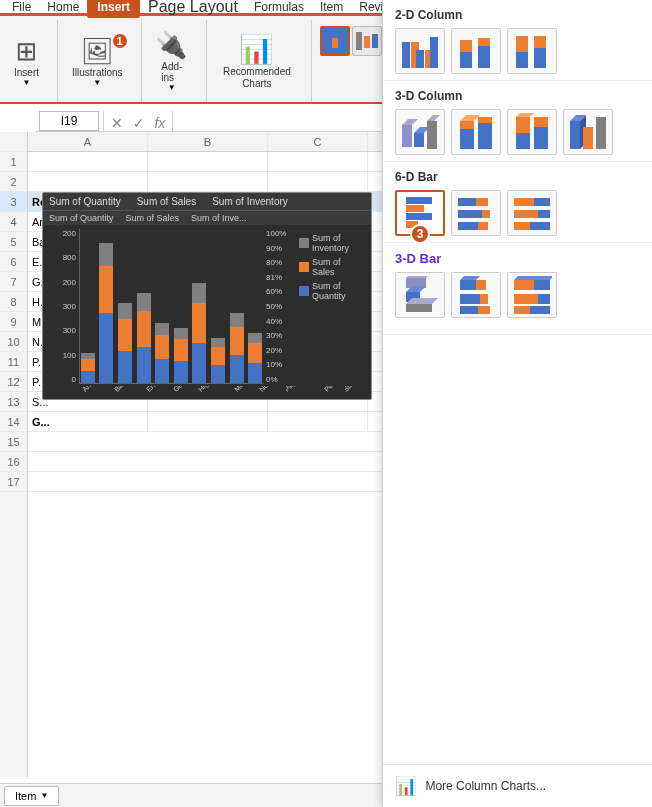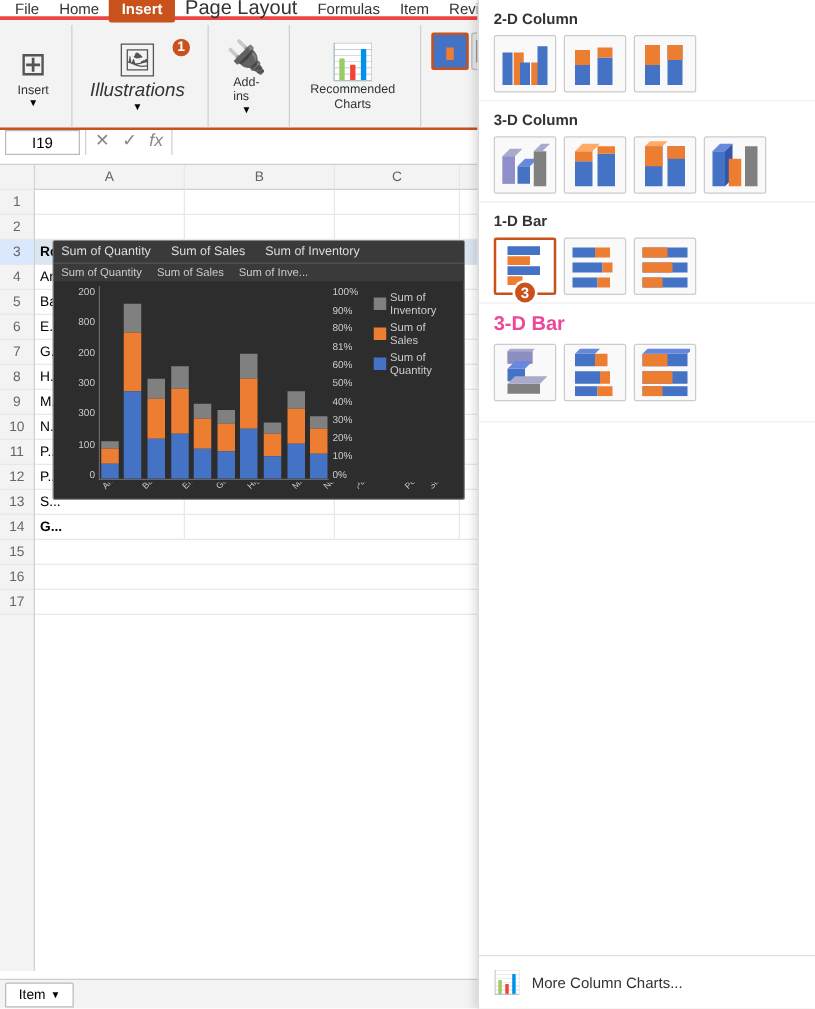--- a/index.html
+++ b/index.html
@@ -32,21 +32,21 @@
           <span style="font-size:8px;">▼</span>
         </div>
       </div>
     </div>
 
     <div style="display:flex; flex-direction:column; align-items:center; border-right:1px solid #d0d0d0; padding-right:12px; position:relative;">
       <div style="flex:1; display:flex; align-items:center; justify-content:center;">
         <div style="display:flex; flex-direction:column; align-items:center; cursor:pointer; padding:4px 6px; border-radius:3px; position:relative;">
           <span style="font-size:26px; color:#555;">🖼</span>
           <div style="position:absolute; top:0; right:0; width:18px; height:18px; border-radius:50%; background:#c8511c; color:#fff; font-size:11px; font-weight:bold; display:flex; align-items:center; justify-content:center; border:2px solid #f3f3f3;">1</div>
-          <span style="font-size:15px; color:#333;font-style:italic;">Illustrations</span>
+          <span style="font-size:10px; color:#333;">Illustrations</span>
           <span style="font-size:8px;">▼</span>
         </div>
       </div>
     </div>
 
     <div style="display:flex; flex-direction:column; align-items:center; border-right:1px solid #d0d0d0; padding-right:12px;">
       <div style="flex:1; display:flex; align-items:center; justify-content:center;">
         <div style="display:flex; flex-direction:column; align-items:center; cursor:pointer; padding:4px 6px; border-radius:3px;">
           <span style="font-size:26px; color:#555;">🔌</span>
           <span style="font-size:10px; color:#333;">Add-<br>ins</span>
@@ -98,21 +98,21 @@
         </div>
         <div style="width:30px; height:30px; background:#e8e8e8; border:1px solid #bbb; border-radius:2px; cursor:pointer; display:flex; align-items:center; justify-content:center;">
           <svg width="24" height="22" viewBox="0 0 24 22">
             <rect x="1" y="8" width="22" height="12" fill="#4472C4" rx="2"></rect>
           </svg>
         </div>
       </div>
     </div>
   </div>
 
-  <div style="display:flex; align-items:flex-start; height:28px; border-bottom:1px solid #d0d0d0; padding:0 4px; background:#fff; gap:4px;">
+  <div style="display:flex; align-items:flex-end; height:28px; border-bottom:1px solid #d0d0d0; padding:0 4px; background:#fff; gap:4px;margin-left:35px;">
     <input style="width: 60px; border: 1px solid rgb(187, 187, 187); padding: 2px 4px; font-size: 12px; text-align: center; background: rgb(255, 255, 255);" value="I19">
     <div style="width:1px; height:20px; background:#d0d0d0;"></div>
     <span style="color:#888; font-size:14px; cursor:pointer; padding:0 3px;">✕</span>
     <span style="color:#888; font-size:14px; cursor:pointer; padding:0 3px;">✓</span>
     <span style="color:#888; font-size:14px; cursor:pointer; padding:0 3px; font-style:italic;">fx</span>
     <div style="width:1px; height:20px; background:#d0d0d0;"></div>
     <input style="flex: 1 1 0%; border: none; outline: none; font-size: 12px; padding: 2px 4px;" value="">
   </div>
 
   <div style="display:flex; position:relative; height:calc(807px - 22px - 88px - 28px - 24px); overflow:hidden;">
@@ -475,21 +475,21 @@
             <polygon points="2,8 8,2 18,2 12,8" fill="#6688dd"></polygon>
             <polygon points="12,8 18,2 18,30 12,36" fill="#3355aa"></polygon>
             <rect x="15" y="14" width="10" height="22" fill="#ED7D31"></rect>
             <rect x="28" y="4" width="10" height="32" fill="#808080"></rect>
           </svg>
         </div>
       </div>
     </div>
 
     <div style="padding:8px 12px 6px 12px; border-bottom:1px solid #f0f0f0;">
-      <div style="font-size:12px; font-weight:bold; color:#333; margin-bottom:6px;">1-D Bar</div>
+      <div style="font-size:12px; font-weight:bold; color:#333; margin-bottom:6px;">6-D Bar</div>
       <div style="display:flex; gap:6px; position:relative;">
 
         <div style="width:50px; height:46px; display:flex; align-items:center; justify-content:center; border:2px solid #c8511c; border-radius:2px; cursor:pointer; background:#fff; position:relative;">
           <div style="position:absolute; bottom:-10px; left:50%; transform:translateX(-50%); width:20px; height:20px; border-radius:50%; background:#c8511c; color:#fff; font-size:12px; font-weight:bold; display:flex; align-items:center; justify-content:center; border:2px solid #fff; z-index:2;">3</div>
           <svg width="40" height="38" viewBox="0 0 40 38">
             <rect x="6" y="3" width="26" height="7" fill="#4472C4"></rect>
             <rect x="6" y="11" width="18" height="7" fill="#ED7D31"></rect>
             <rect x="6" y="19" width="26" height="7" fill="#4472C4"></rect>
             <rect x="6" y="27" width="12" height="7" fill="#ED7D31"></rect>
           </svg>
@@ -513,21 +513,21 @@
             <rect x="2" y="16" width="36" height="8" fill="#4472C4"></rect>
             <rect x="2" y="16" width="24" height="8" fill="#ED7D31"></rect>
             <rect x="2" y="28" width="36" height="8" fill="#4472C4"></rect>
             <rect x="2" y="28" width="16" height="8" fill="#ED7D31"></rect>
           </svg>
         </div>
       </div>
     </div>
 
     <div style="padding:8px 12px 16px 12px; border-bottom:1px solid #f0f0f0;">
-      <div style="font-size:16px; font-weight:bold; color:#ec4899; margin-bottom:6px;">3-D Bar</div>
+      <div style="font-size:13px; font-weight:bold; color:#6d28d9; margin-bottom:6px;">3-D Bar</div>
       <div style="display:flex; gap:6px;">
         <div style="width:50px; height:46px; display:flex; align-items:center; justify-content:center; border:1px solid #ccc; border-radius:2px; cursor:pointer; background:#f9f9f9;">
           <svg width="40" height="38" viewBox="0 0 40 38">
             <rect x="6" y="2" width="20" height="10" fill="#808080"></rect>
             <rect x="6" y="2" width="20" height="10" fill="#9999ff" opacity="0.5"></rect>
             <polygon points="6,2 12,-4 32,-4 26,2" fill="#aaaacc"></polygon>
             <rect x="6" y="16" width="14" height="10" fill="#4472C4"></rect>
             <polygon points="6,16 12,10 26,10 20,16" fill="#6688dd"></polygon>
             <rect x="6" y="28" width="26" height="8" fill="#808080"></rect>
             <polygon points="6,28 12,22 38,22 32,28" fill="#aaaacc"></polygon>

